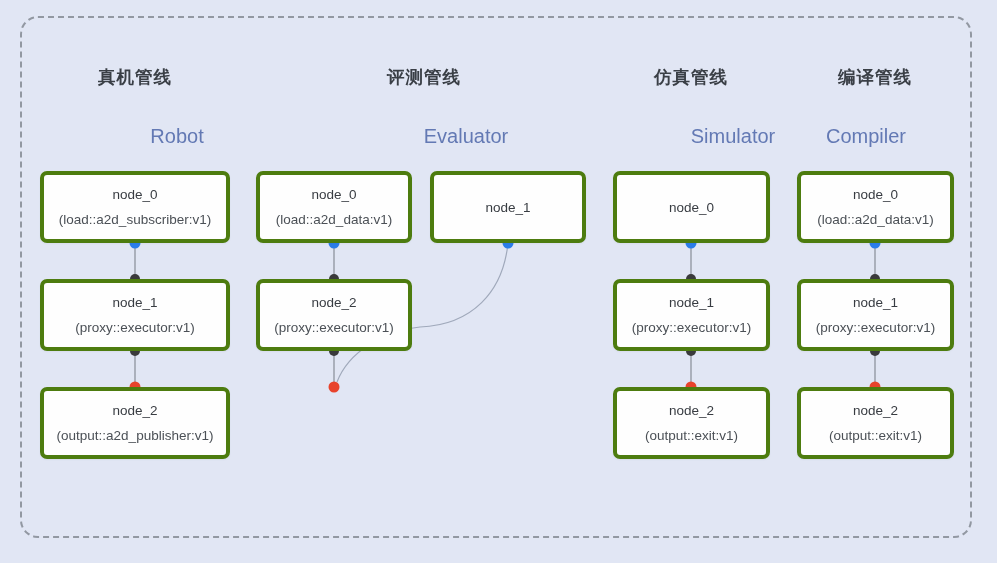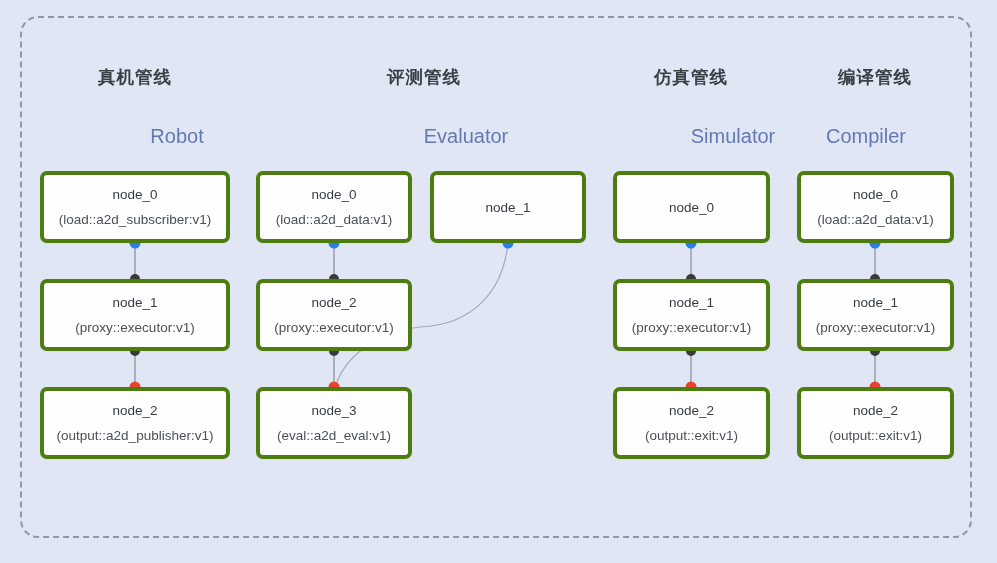--- a/index.html
+++ b/index.html
@@ -147,24 +147,20 @@
     <div class="node-name">node_0</div>
     <div class="node-type">(load::a2d_data:v1)</div>
   </div>
   <div class="node" style="left:430px;top:171px;width:156px">
     <div class="node-name">node_1</div>
   </div>
   <div class="node" style="left:256px;top:279px;width:156px">
     <div class="node-name">node_2</div>
     <div class="node-type">(proxy::executor:v1)</div>
   </div>
-  <div class="node" style="left:256px;top:387px;width:156px">
-    <div class="node-name">node_3</div>
-    <div class="node-type">(eval::a2d_eval:v1)</div>
-  </div>
 
   <div class="node" style="left:613px;top:171px;width:157px">
     <div class="node-name">node_0</div>
   </div>
   <div class="node" style="left:613px;top:279px;width:157px">
     <div class="node-name">node_1</div>
     <div class="node-type">(proxy::executor:v1)</div>
   </div>
   <div class="node" style="left:613px;top:387px;width:157px">
     <div class="node-name">node_2</div>

